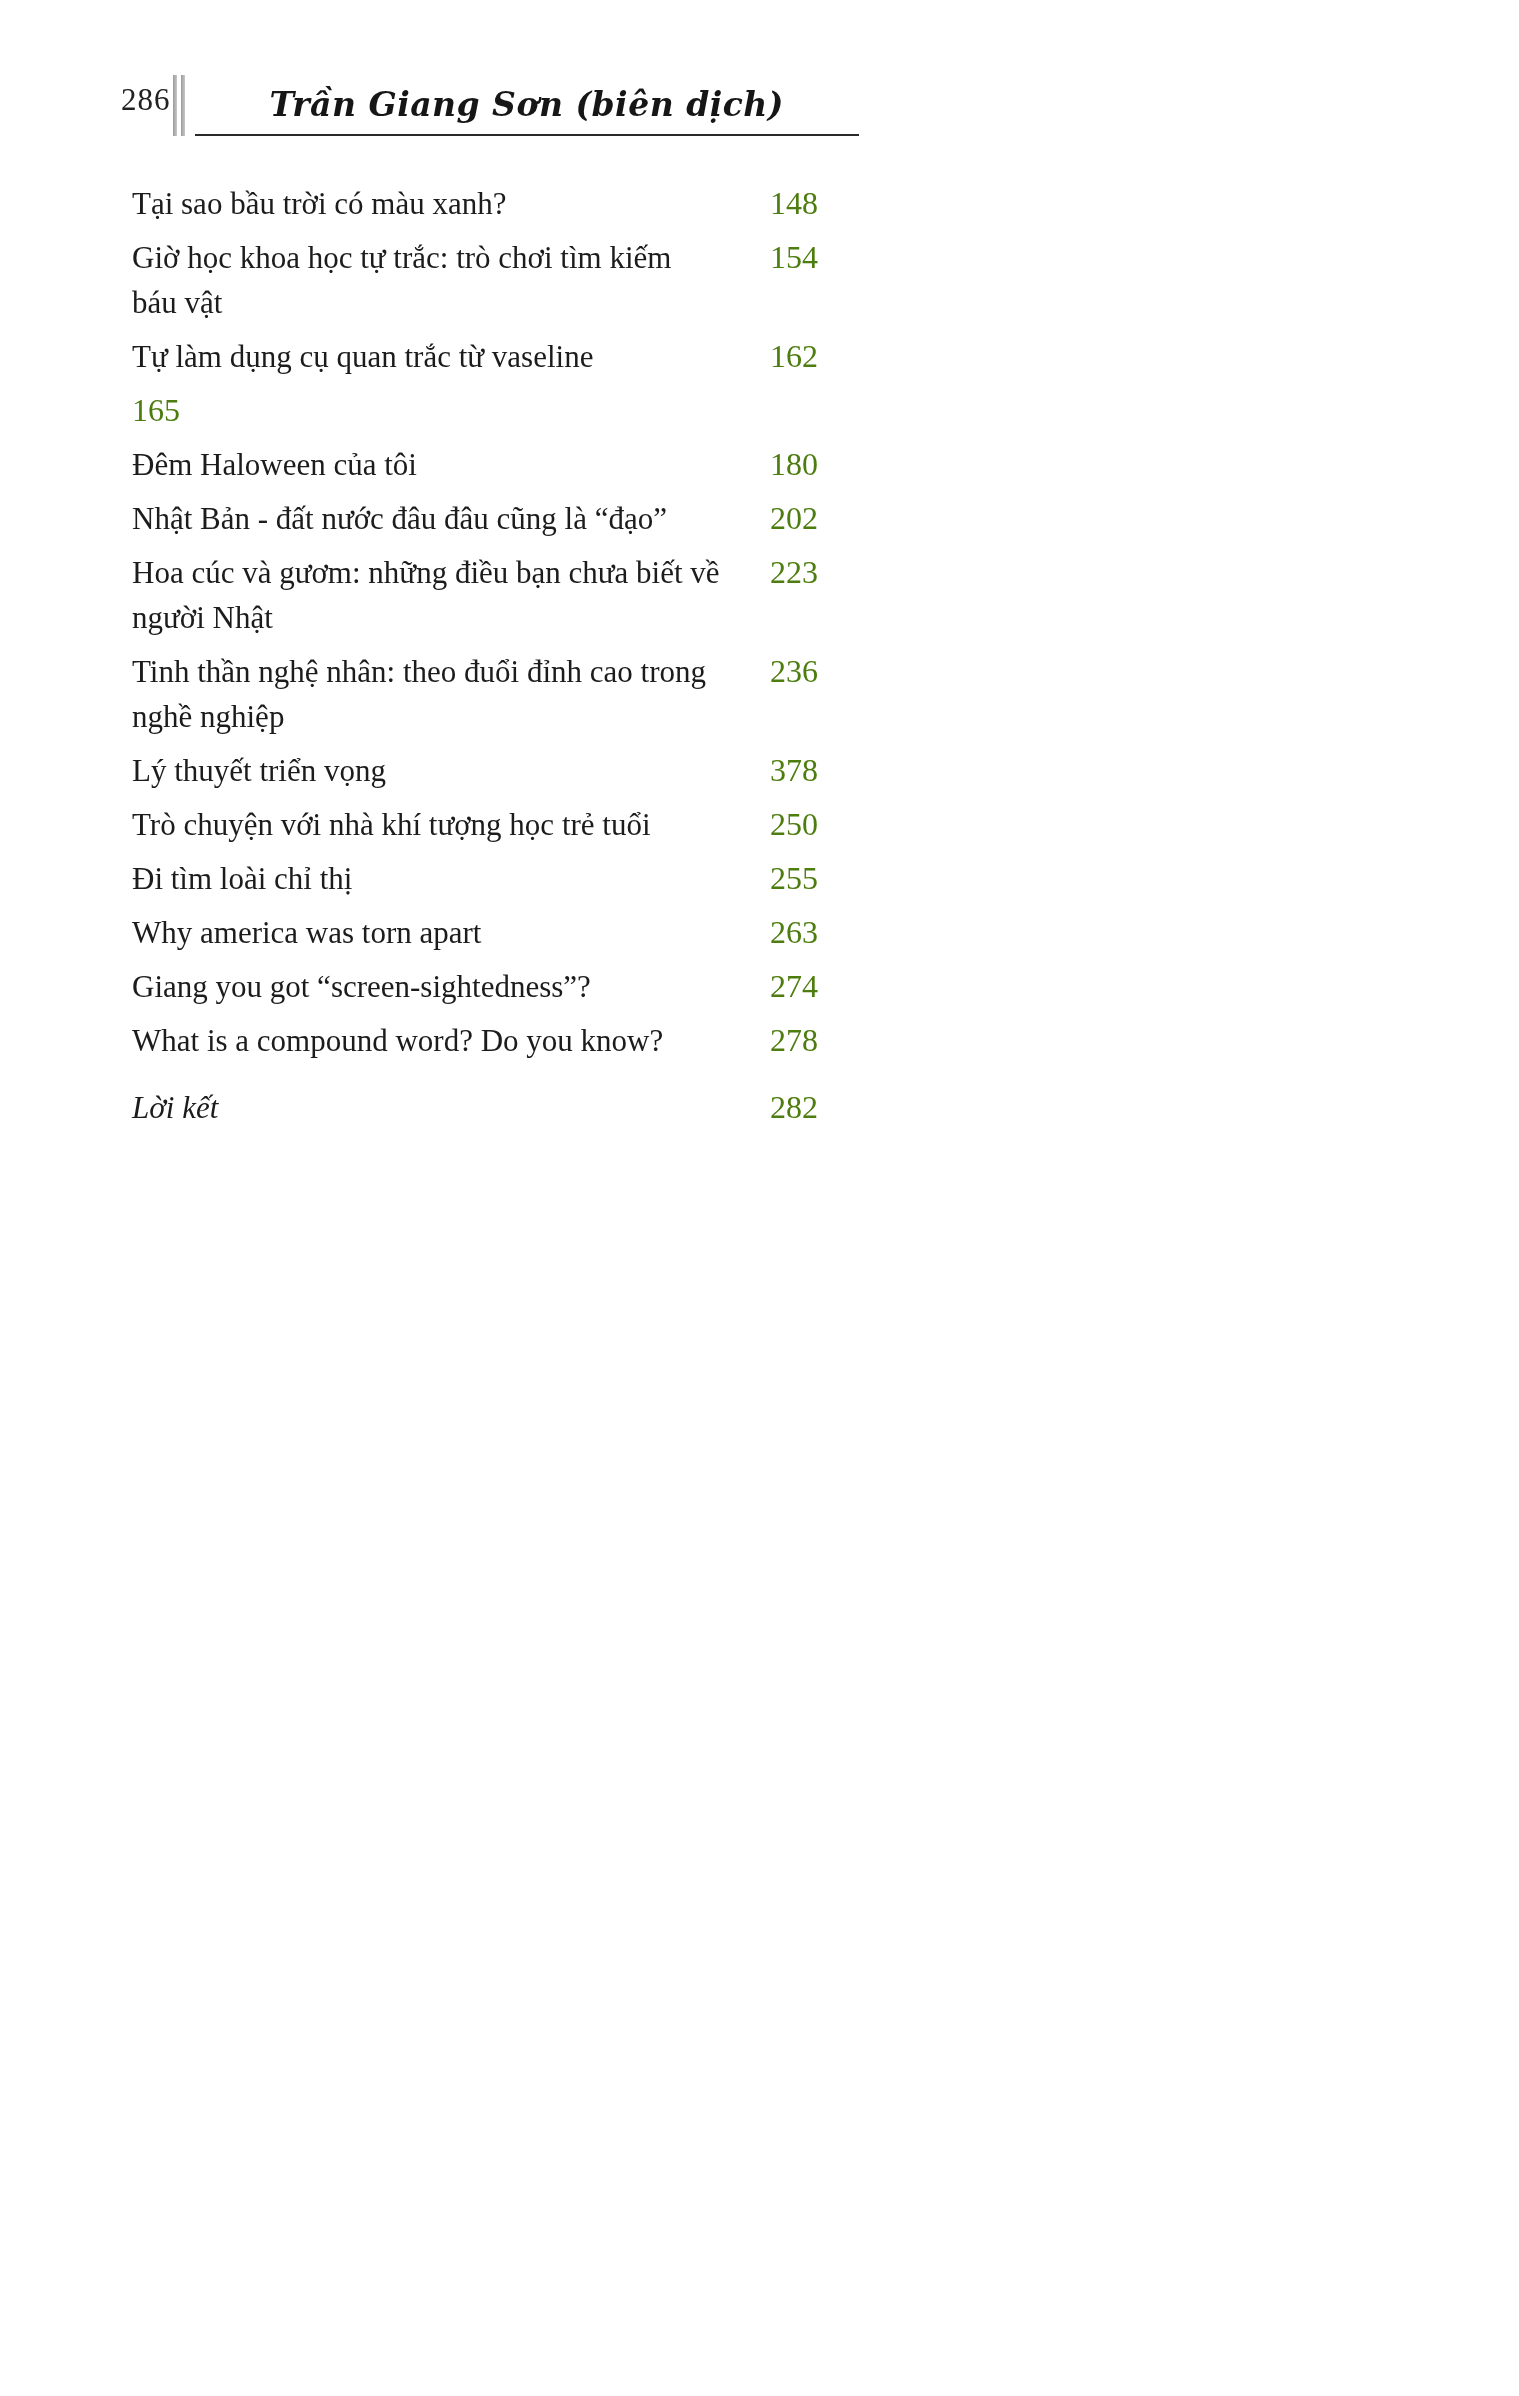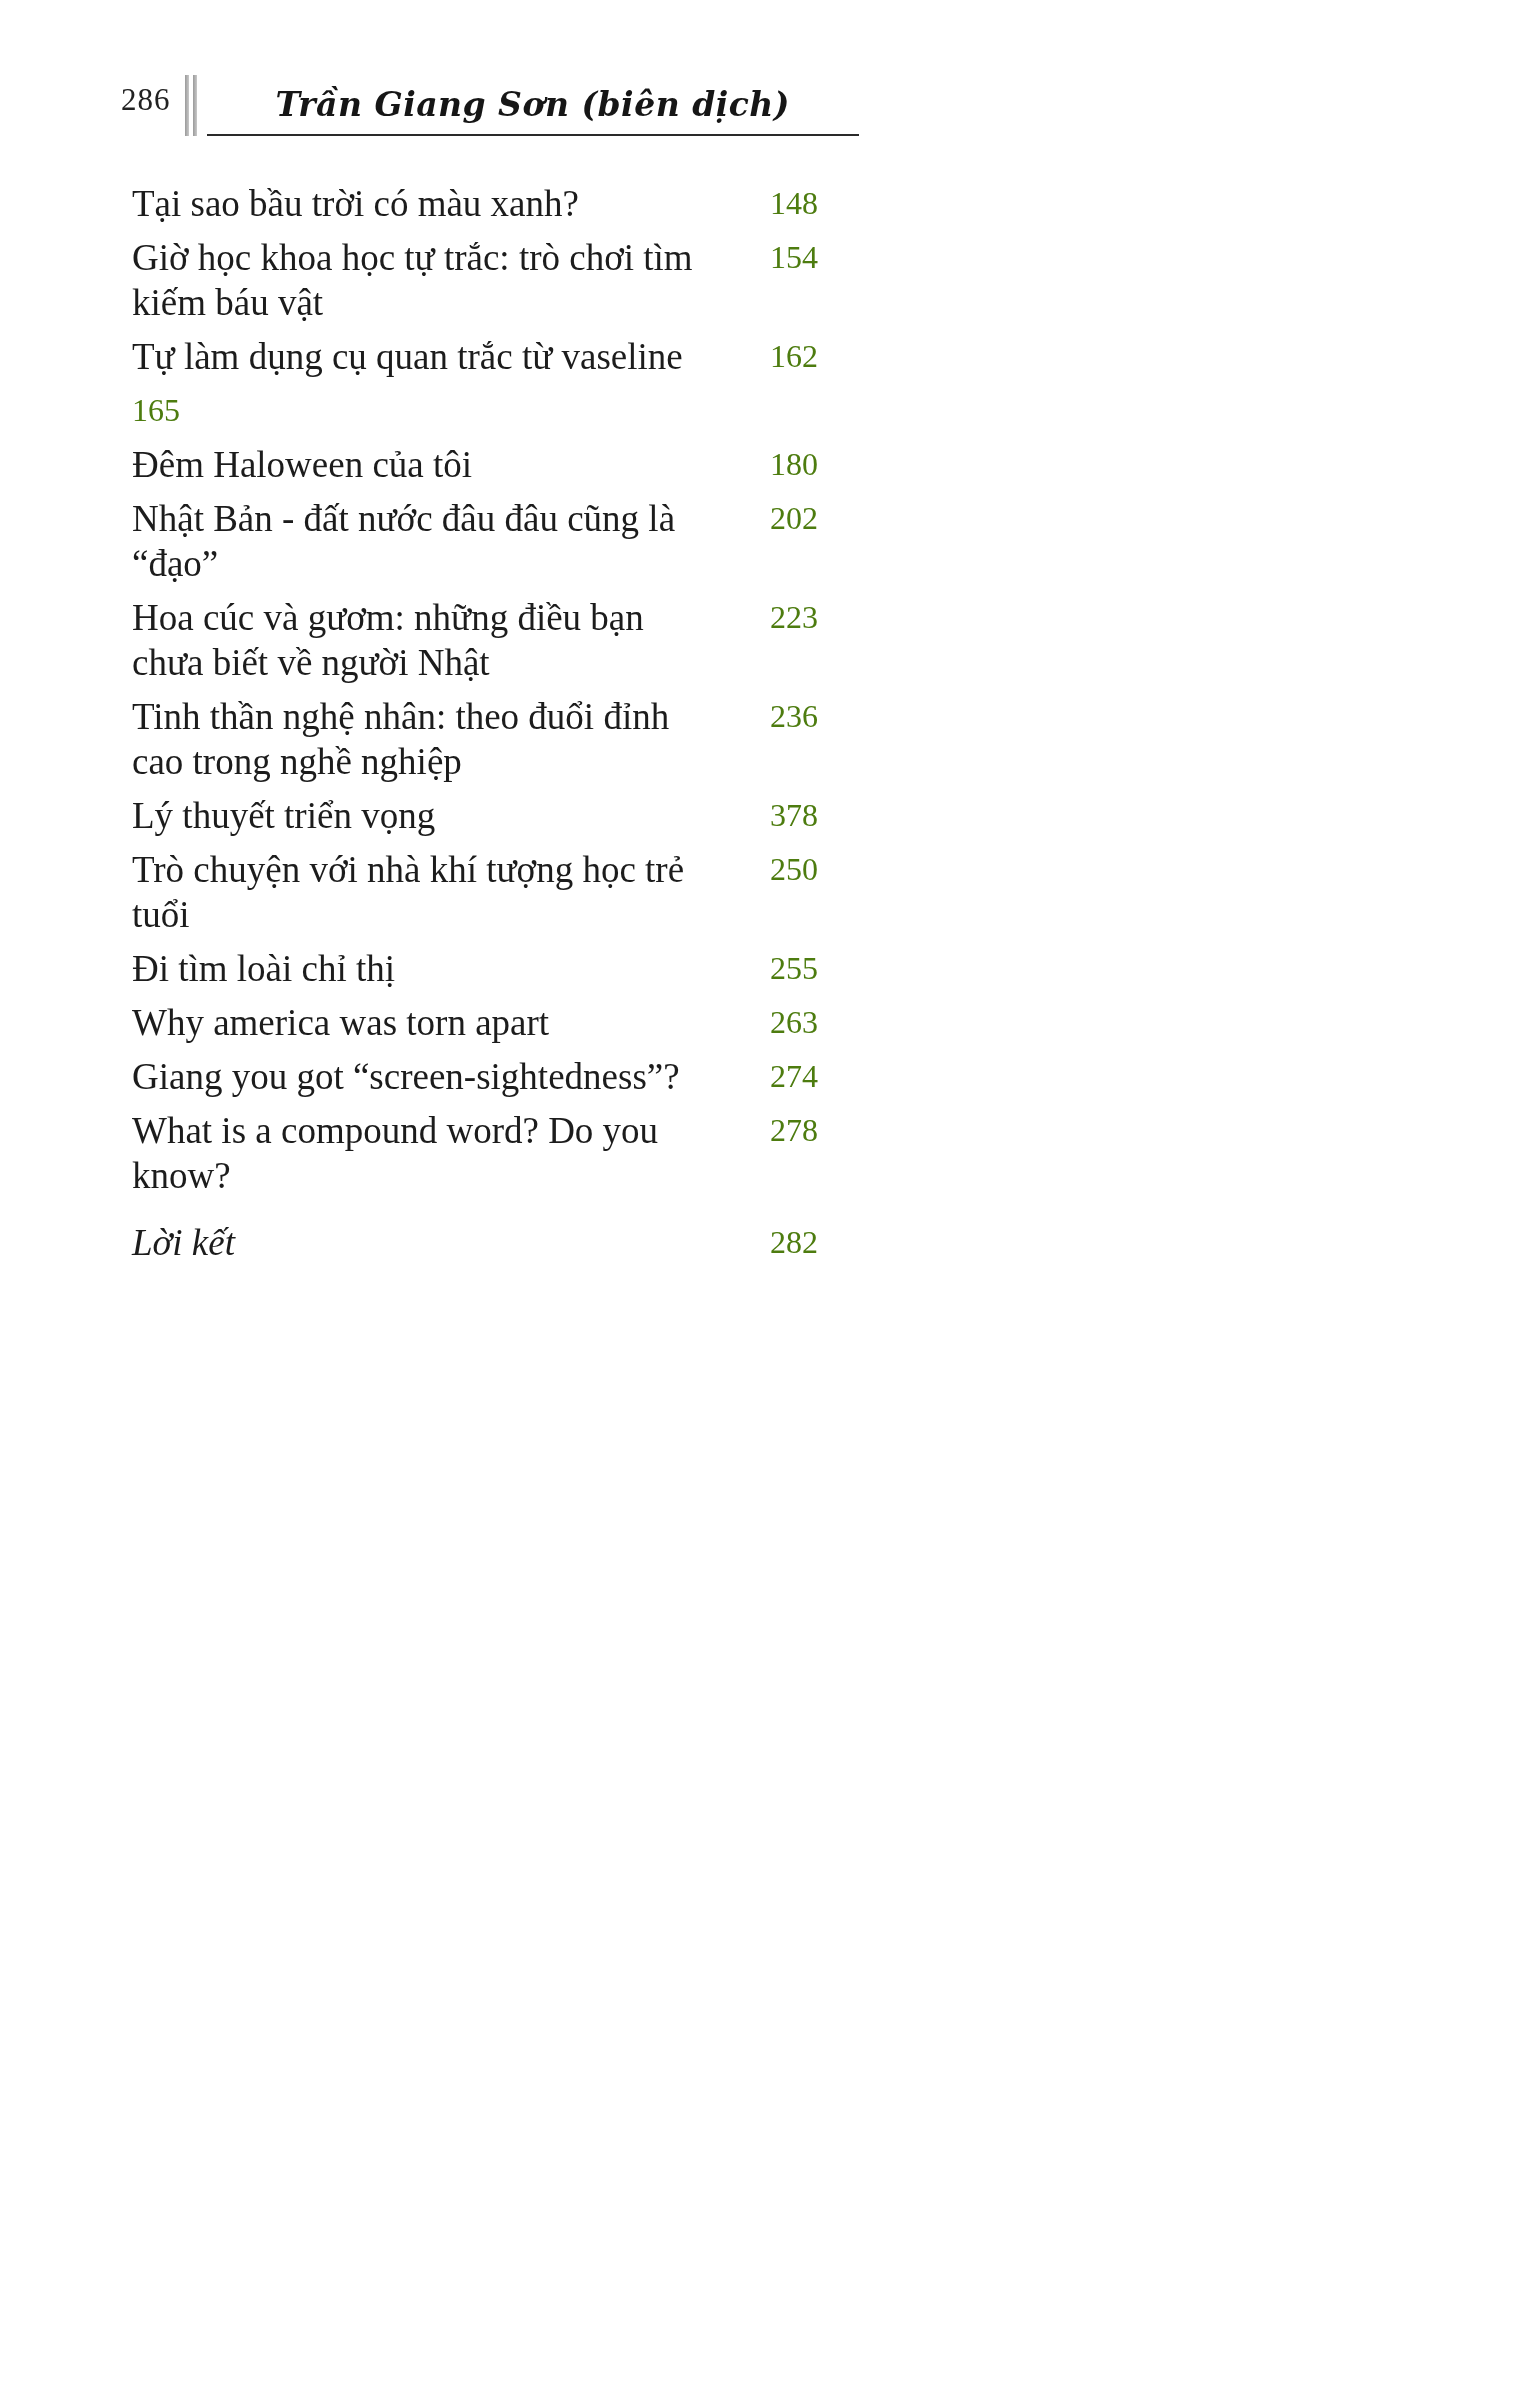--- a/index.html
+++ b/index.html
@@ -24,21 +24,21 @@
     left: 121px;
     width: 738px;
     display: flex;
     align-items: flex-end;
   }
   .page-number {
     font-size: 31px;
     letter-spacing: 1px;
     color: #222;
     padding-bottom: 18px;
-    padding-right: 14px;
+    padding-right: 2px;
   }
   .header-bars {
     width: 12px;
     height: 61px;
     margin-right: 10px;
     display: flex;
     justify-content: space-between;
     align-self: flex-start;
   }
   .header-bars .bar {
@@ -69,21 +69,21 @@
     width: 707px;
   }
   .toc-row {
     display: flex;
     align-items: flex-start;
     justify-content: space-between;
     margin-bottom: 9px;
   }
   .toc-title {
     width: 590px;
-    font-size: 37px;
+    font-size: 31px;
     line-height: 45px;
     color: #1c1c1c;
   }
   .toc-page {
     font-size: 32px;
     line-height: 45px;
     text-align: left;
     min-width: 69px;
     color: #4d7c0f;
   }

